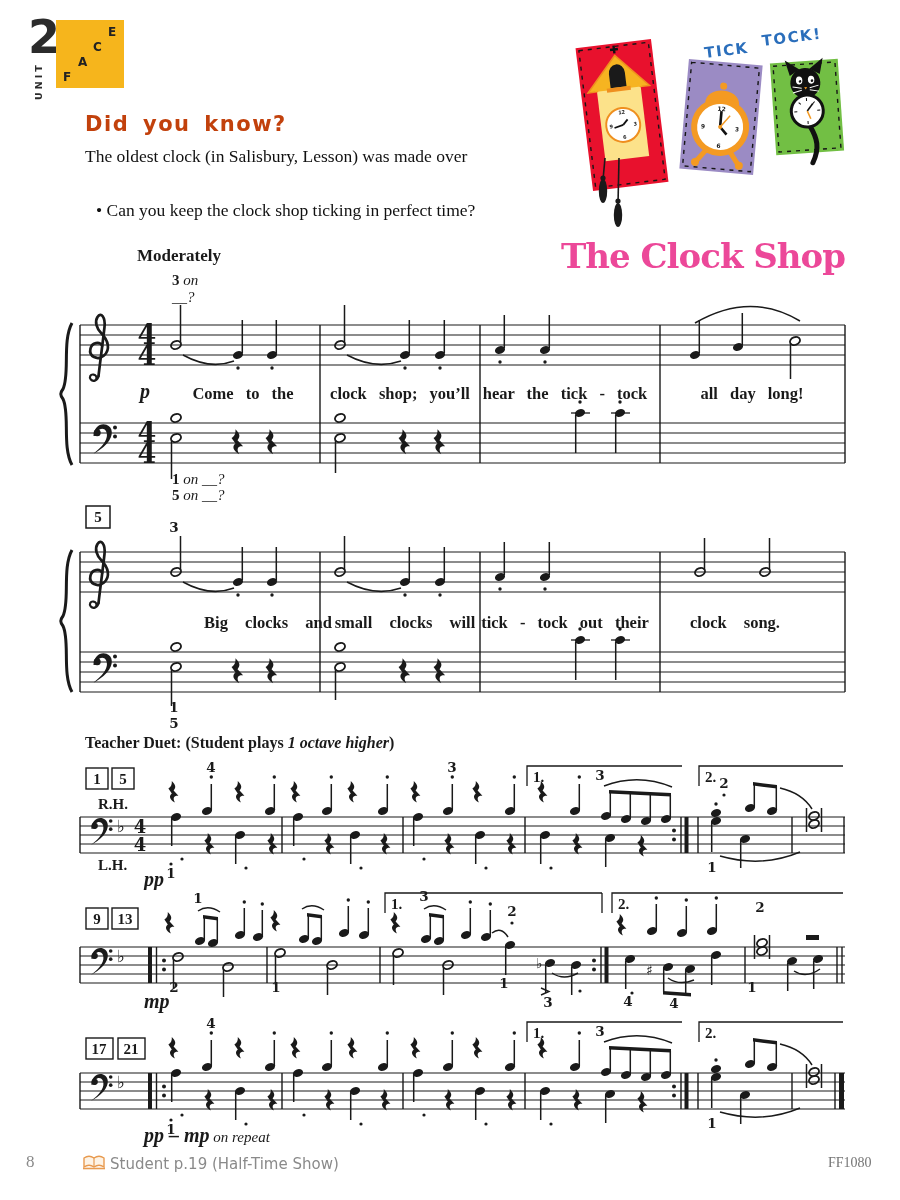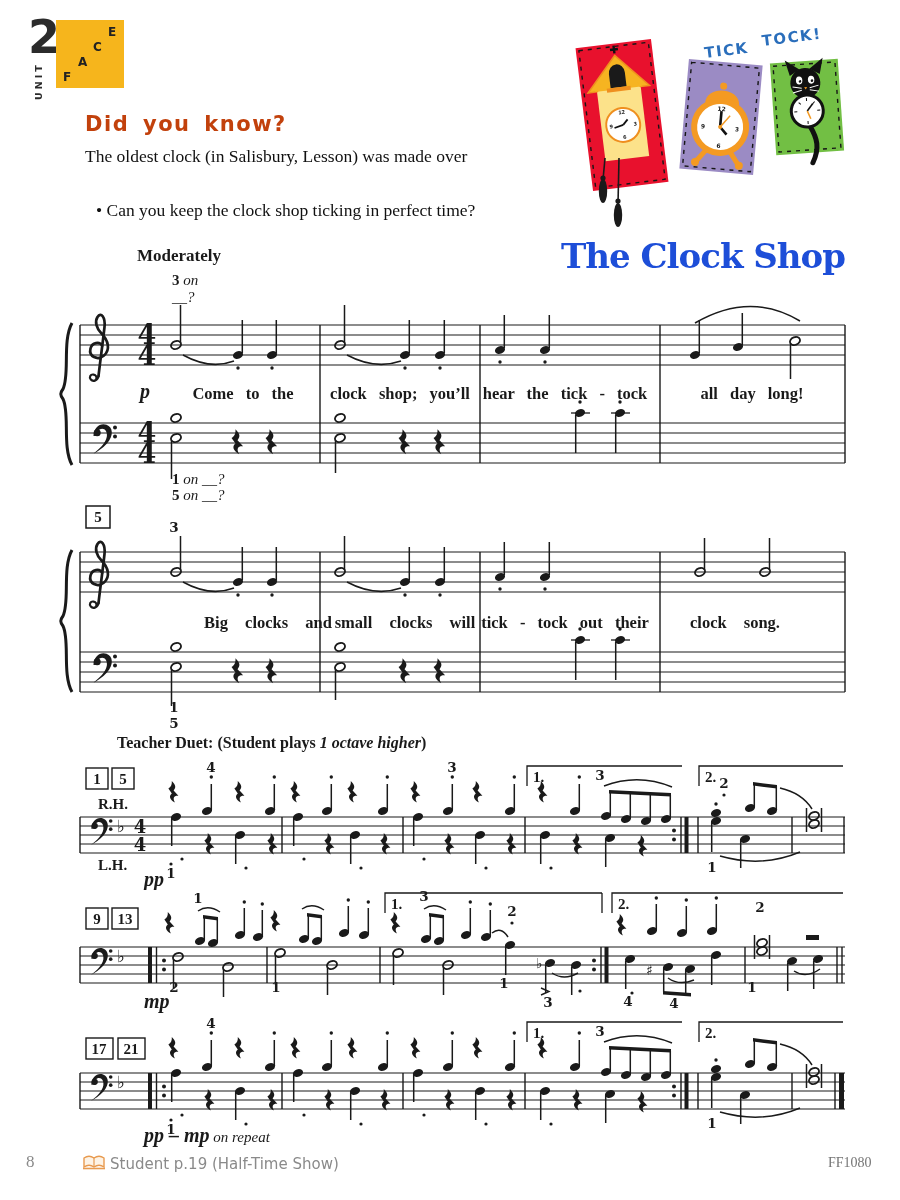--- a/index.html
+++ b/index.html
@@ -11,23 +11,23 @@
   .unit-number{font:800 46px "DejaVu Sans",sans-serif;color:#2b2b2b;line-height:1;}
   .unit-label{font:700 9.5px "DejaVu Sans",sans-serif;color:#2b2b2b;letter-spacing:3px;
               writing-mode:vertical-rl;transform:rotate(180deg);}
   .unit-square{background:#f6b51c;width:68px;height:68px;}
   .unit-square span{position:absolute;font:700 12px "DejaVu Sans",sans-serif;color:#222;}
 
   
   .dyk-heading{font:800 21px "DejaVu Sans",sans-serif;letter-spacing:1.5px;word-spacing:5px;color:#c2410c;}
   .dyk-body{font:400 17.5px "Liberation Serif",serif;line-height:24px;color:#111;}
   .dyk-bullet{font:400 17.5px "Liberation Serif",serif;color:#111;}
-  .piece-title{font:700 34px "DejaVu Serif",serif;letter-spacing:-1px;color:#1d4ed8;text-align:right;}
+  .piece-title{font:700 34px "DejaVu Serif",serif;letter-spacing:-1px;color:#ec4899;text-align:right;}
   .tempo{font:700 17px "Liberation Serif",serif;}
-  .duet-heading{font:700 16px "Liberation Serif",serif;margin-left:32px;}
+  .duet-heading{font:700 16px "Liberation Serif",serif;}
   .duet-heading .em{font-style:italic;}
 
   
   text{fill:#1a1a1a;}
   .ly{font:700 16.5px "Liberation Serif",serif;word-spacing:8px;text-anchor:middle;}
   .ly2{font:700 16.5px "Liberation Serif",serif;word-spacing:13px;text-anchor:middle;}
   .dyn{font:italic 700 20px "Liberation Serif",serif;}
   .dyn-small{font:italic 400 15px "Liberation Serif",serif;}
   .fing{font:700 13.5px "DejaVu Serif",serif;text-anchor:middle;}
   .ts{font:700 27px "DejaVu Serif",serif;text-anchor:middle;}

